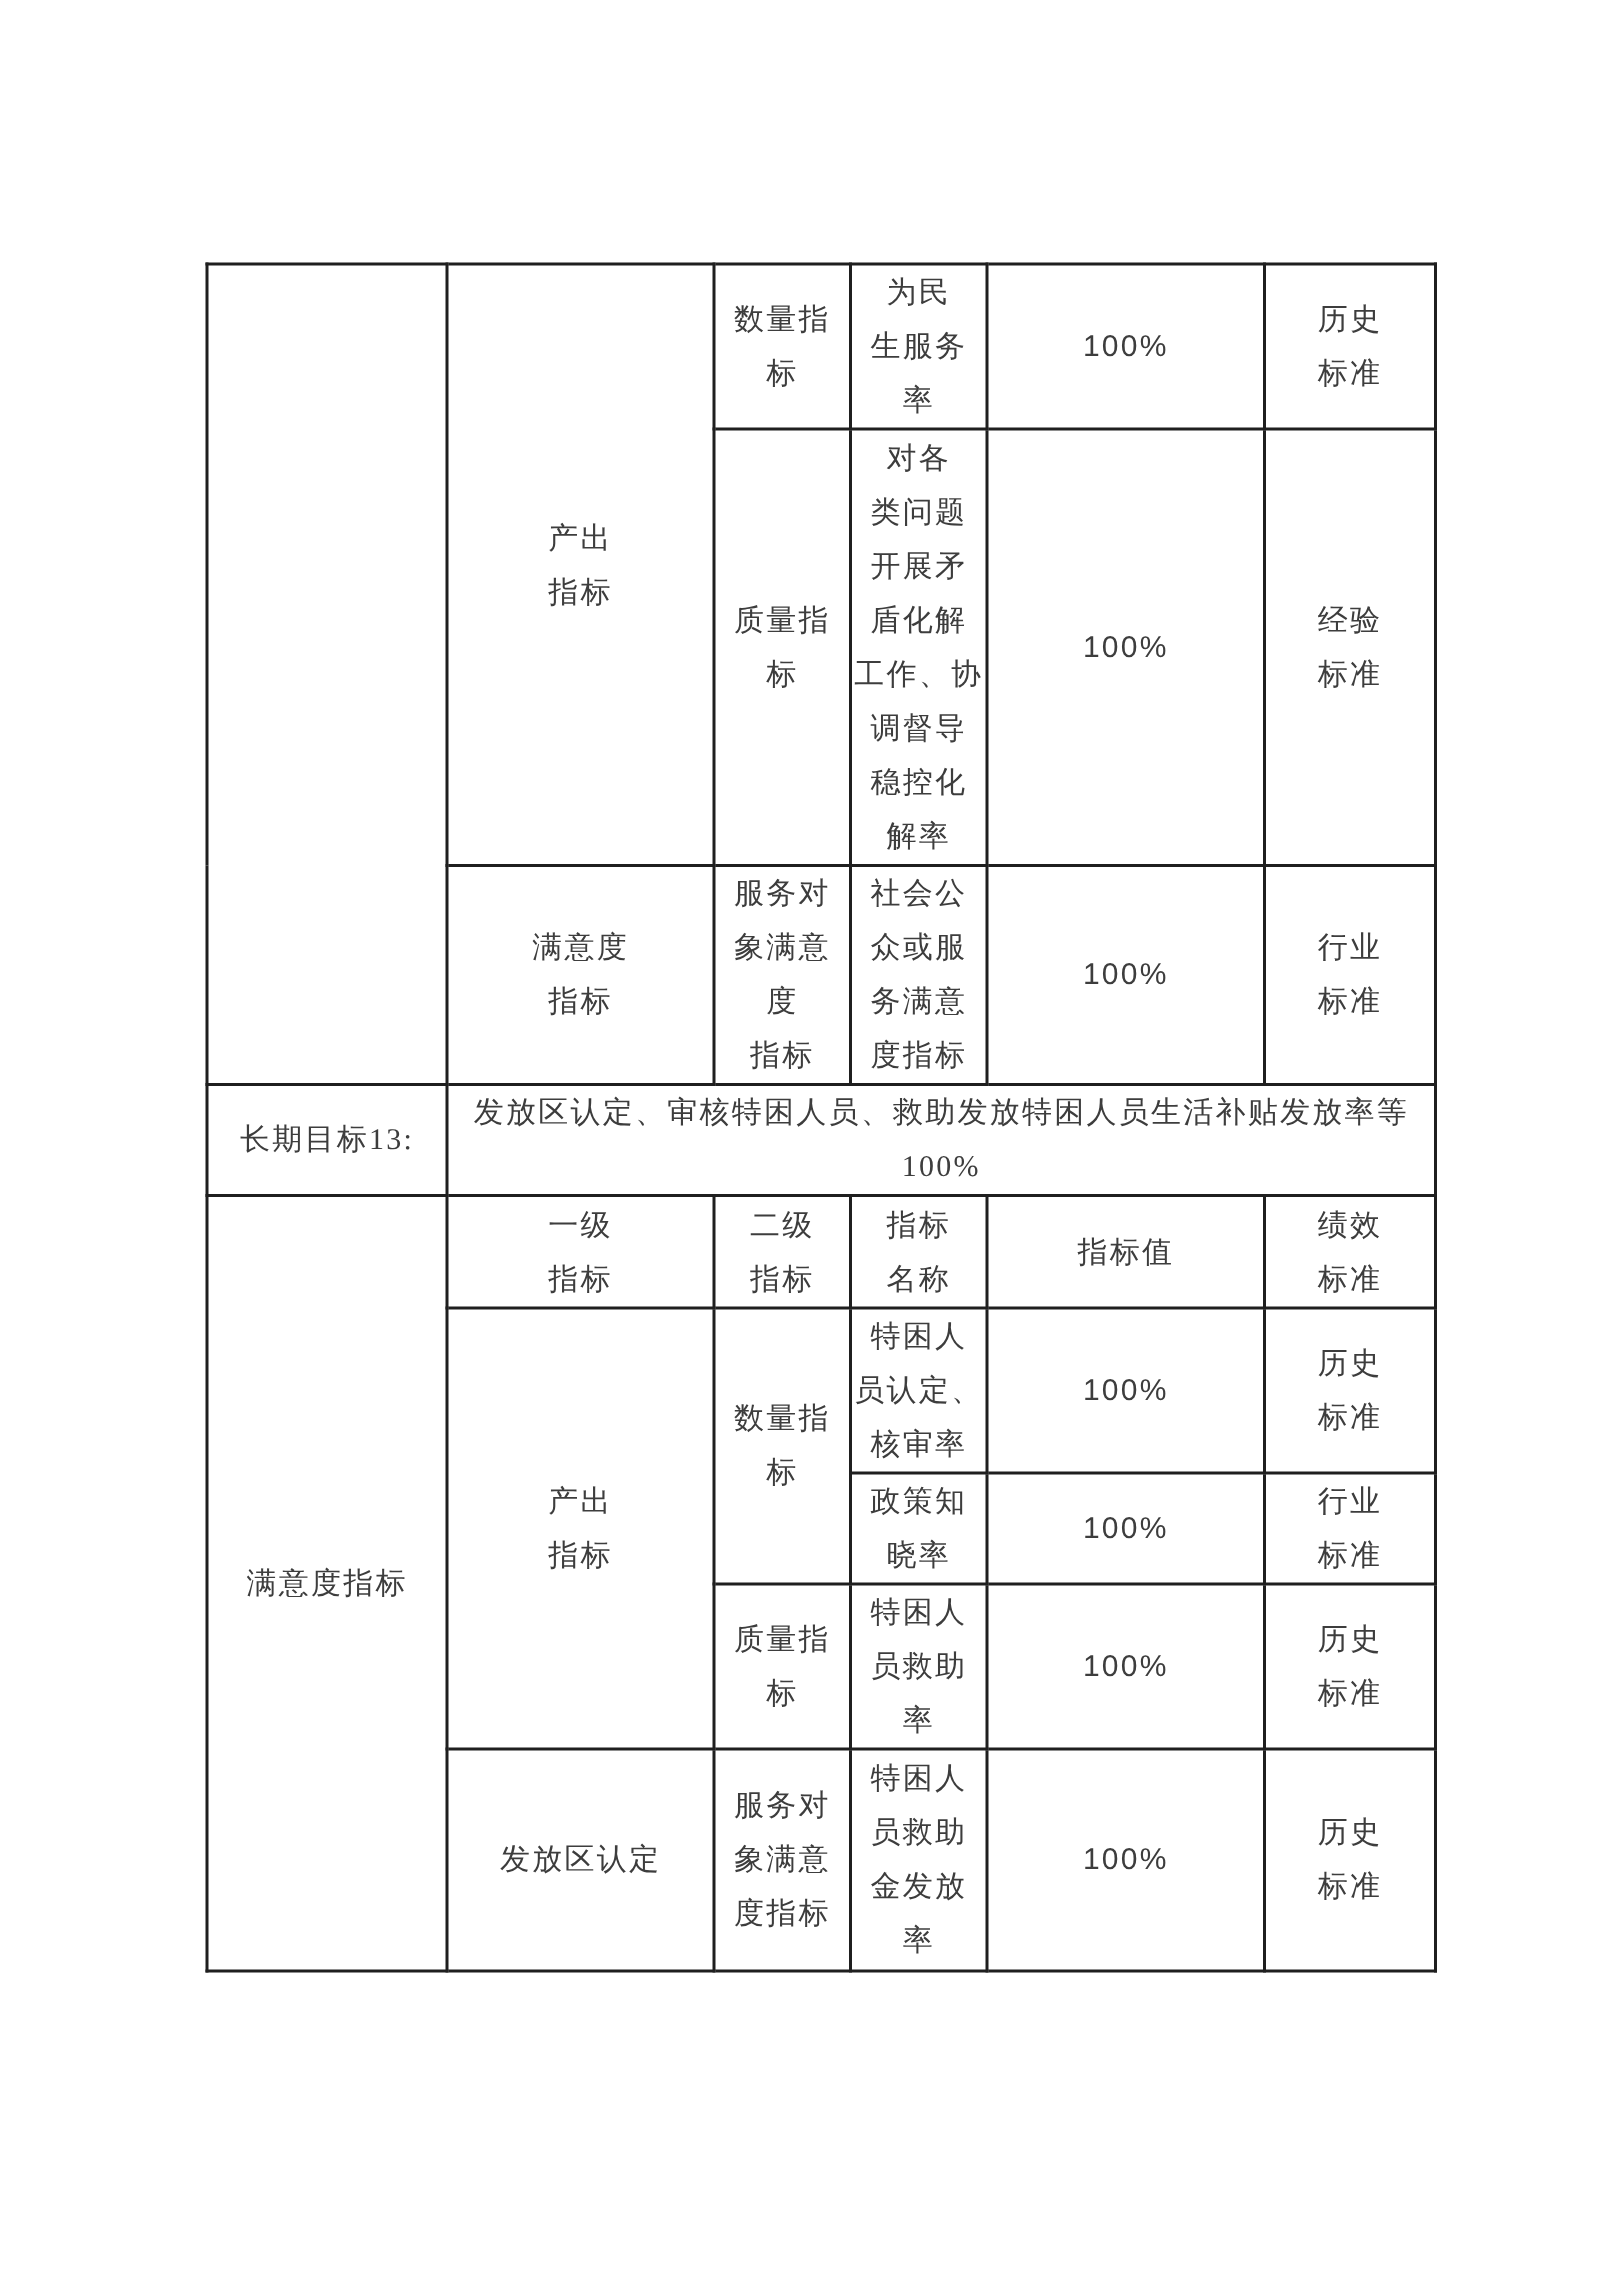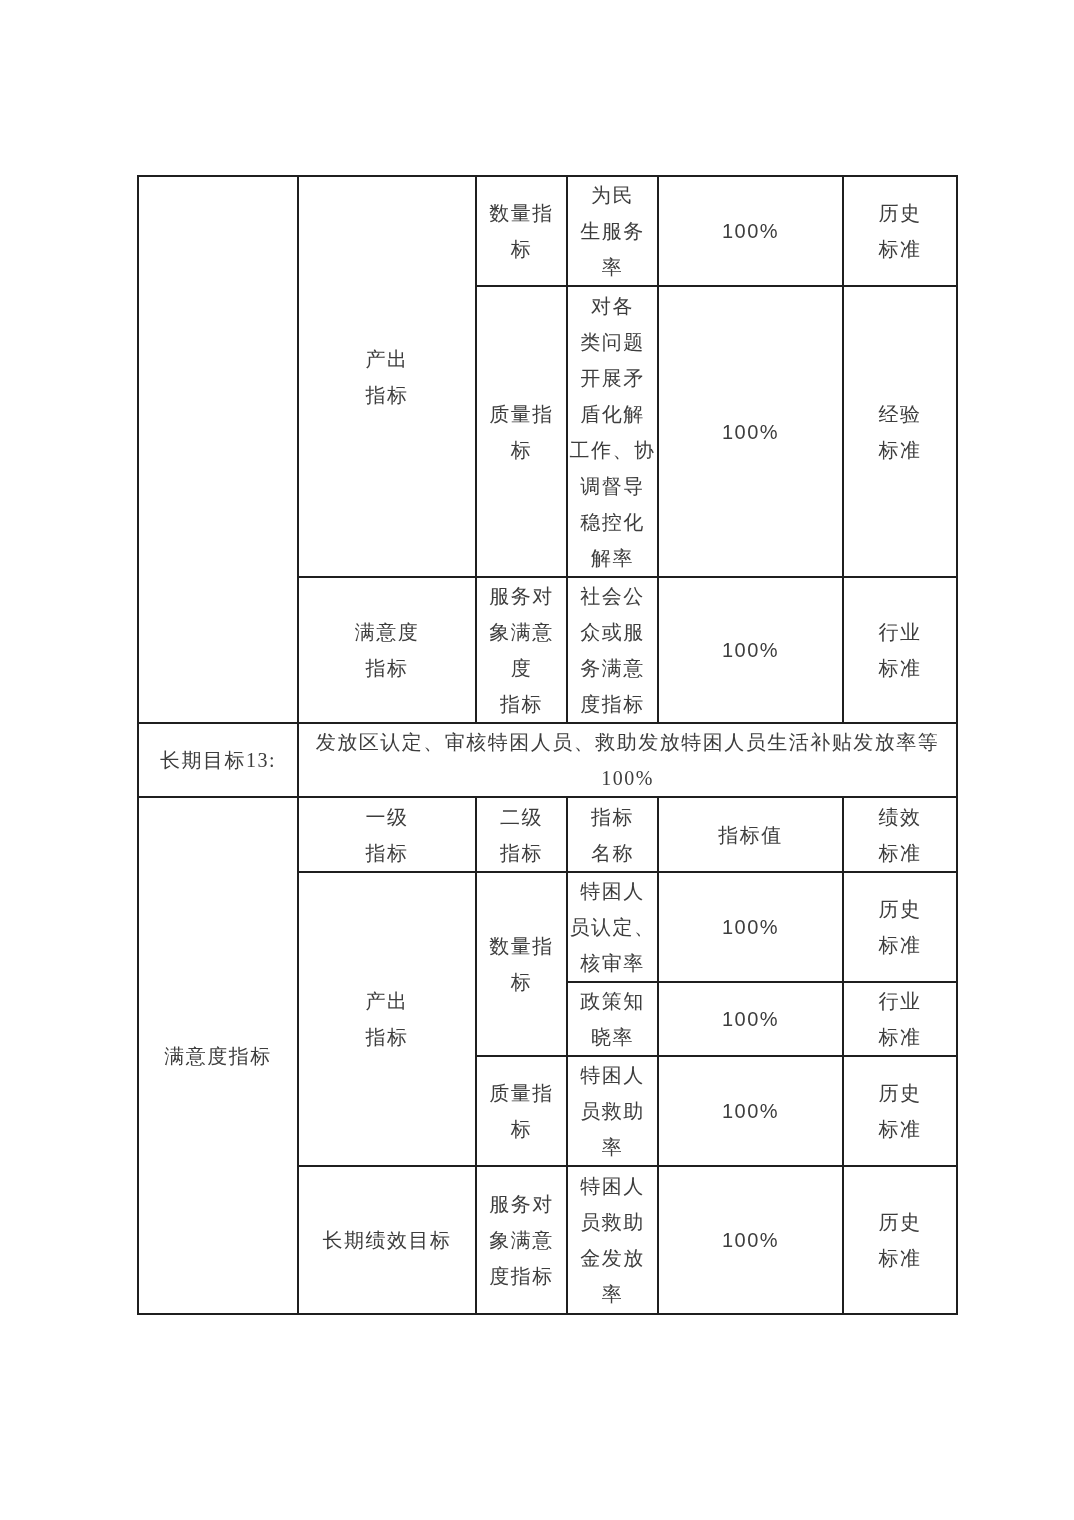--- a/index.html
+++ b/index.html
@@ -143,21 +143,21 @@
       <td>质量指
 标</td>
       <td>特困人
 员救助
 率</td>
       <td class="num">100%</td>
       <td>历史
 标准</td>
     </tr>
     <tr style="height:148px">
-      <td>长期绩效目标</td>
+      <td>发放区认定</td>
       <td>服务对
 象满意
 度指标</td>
       <td>特困人
 员救助
 金发放
 率</td>
       <td class="num">100%</td>
       <td>历史
 标准</td>

